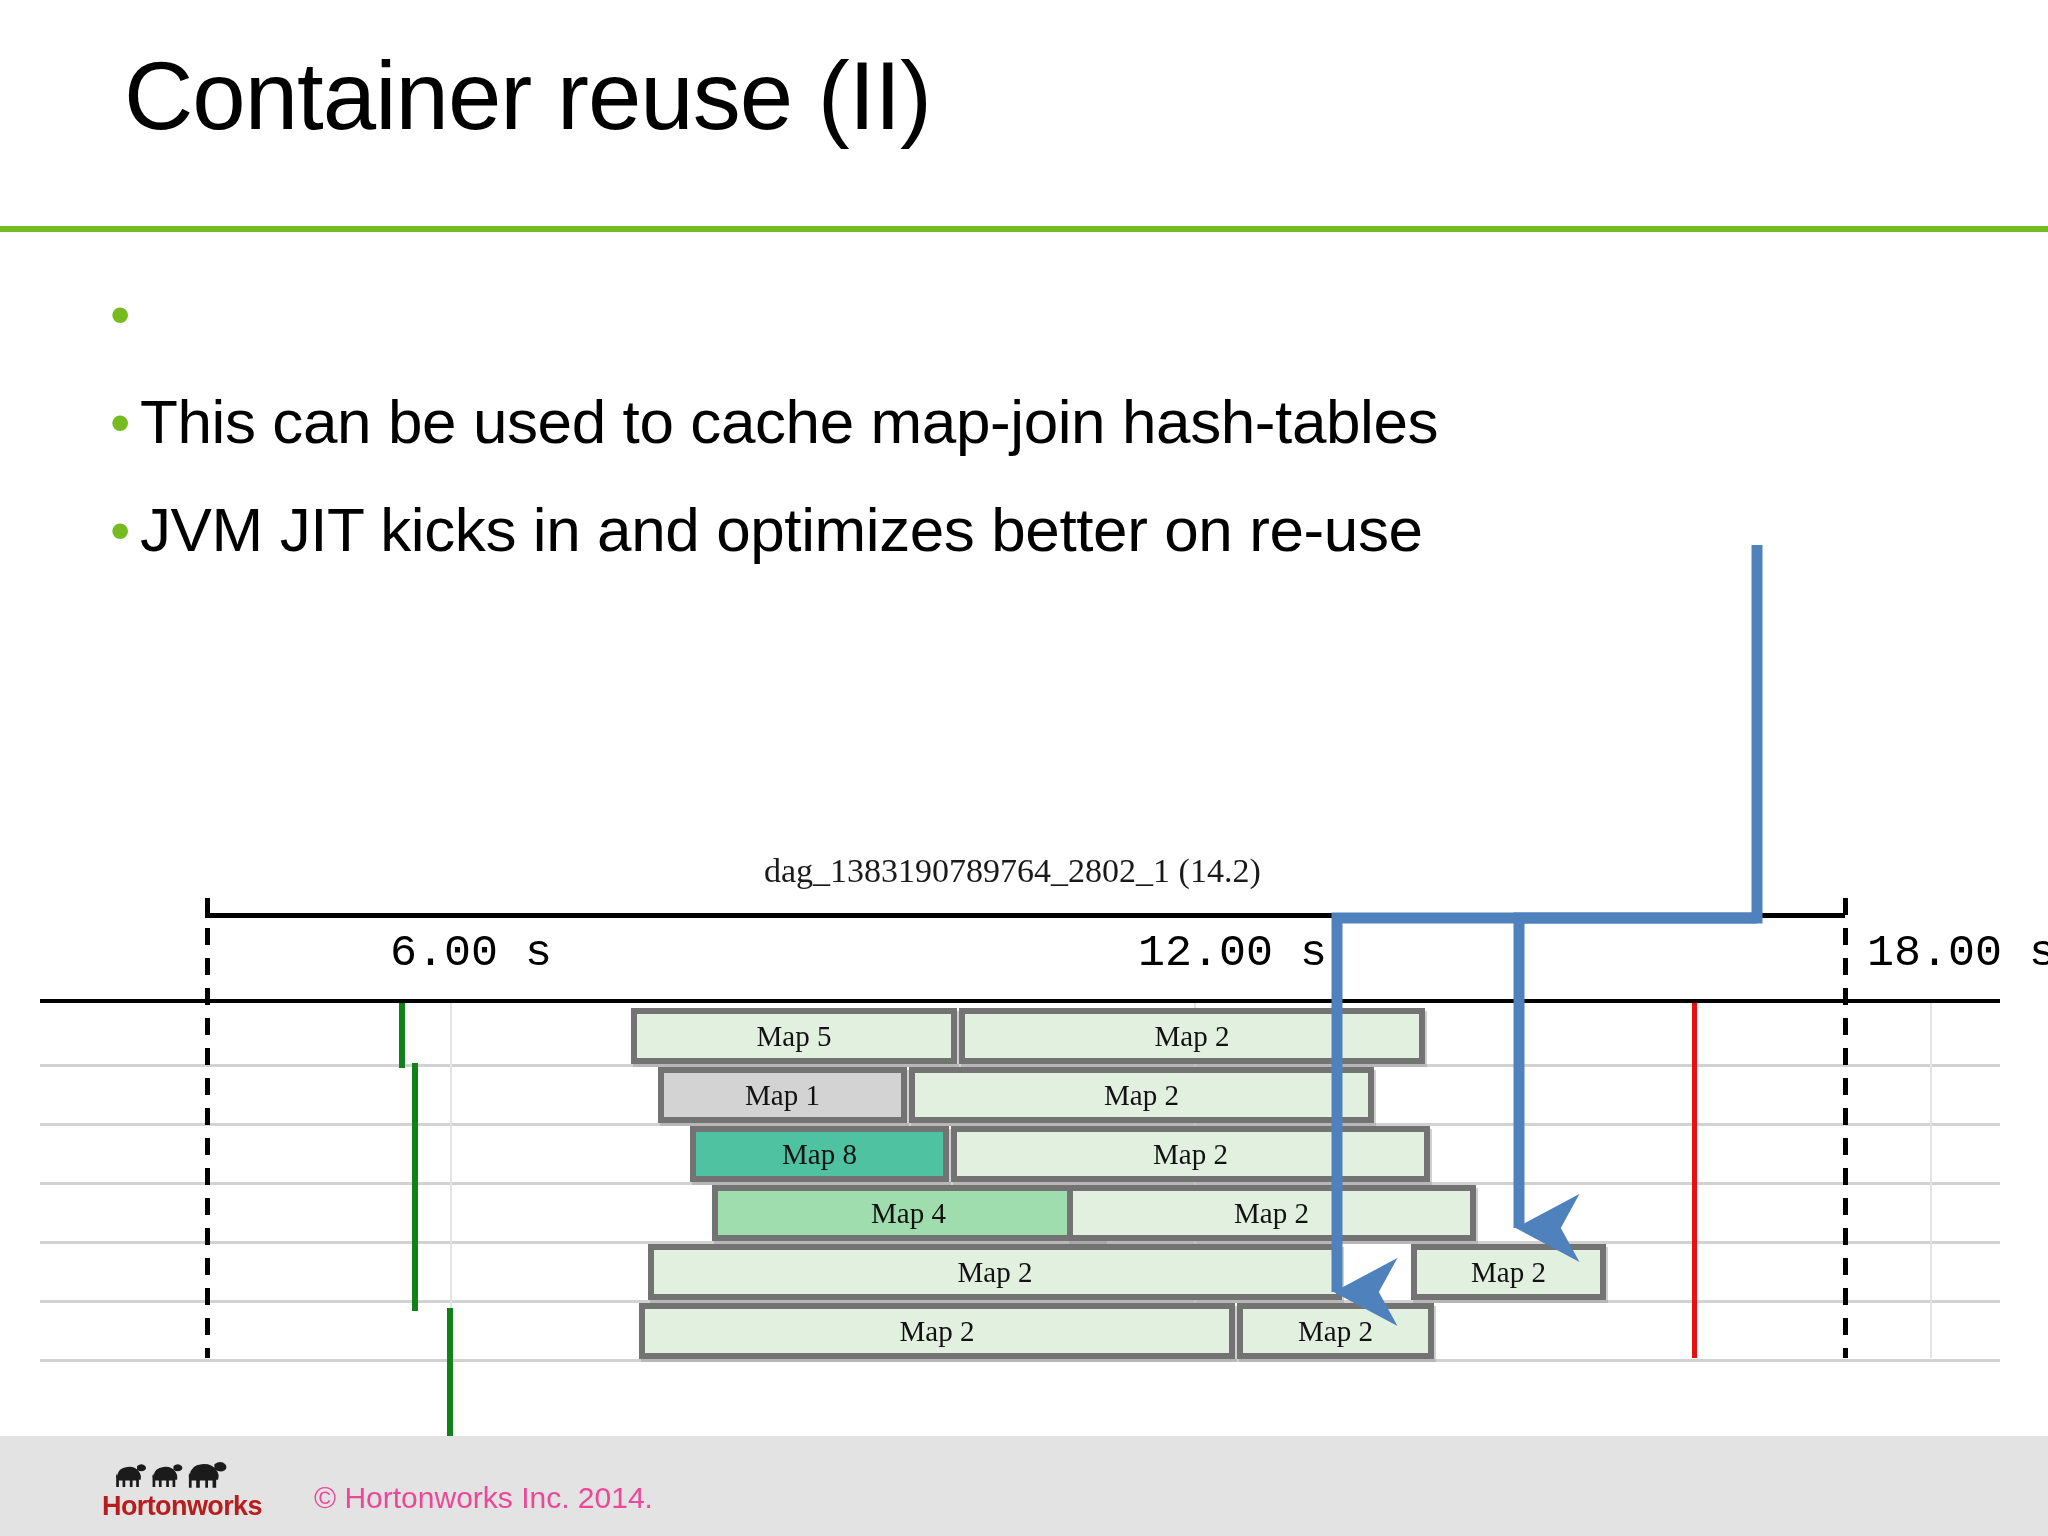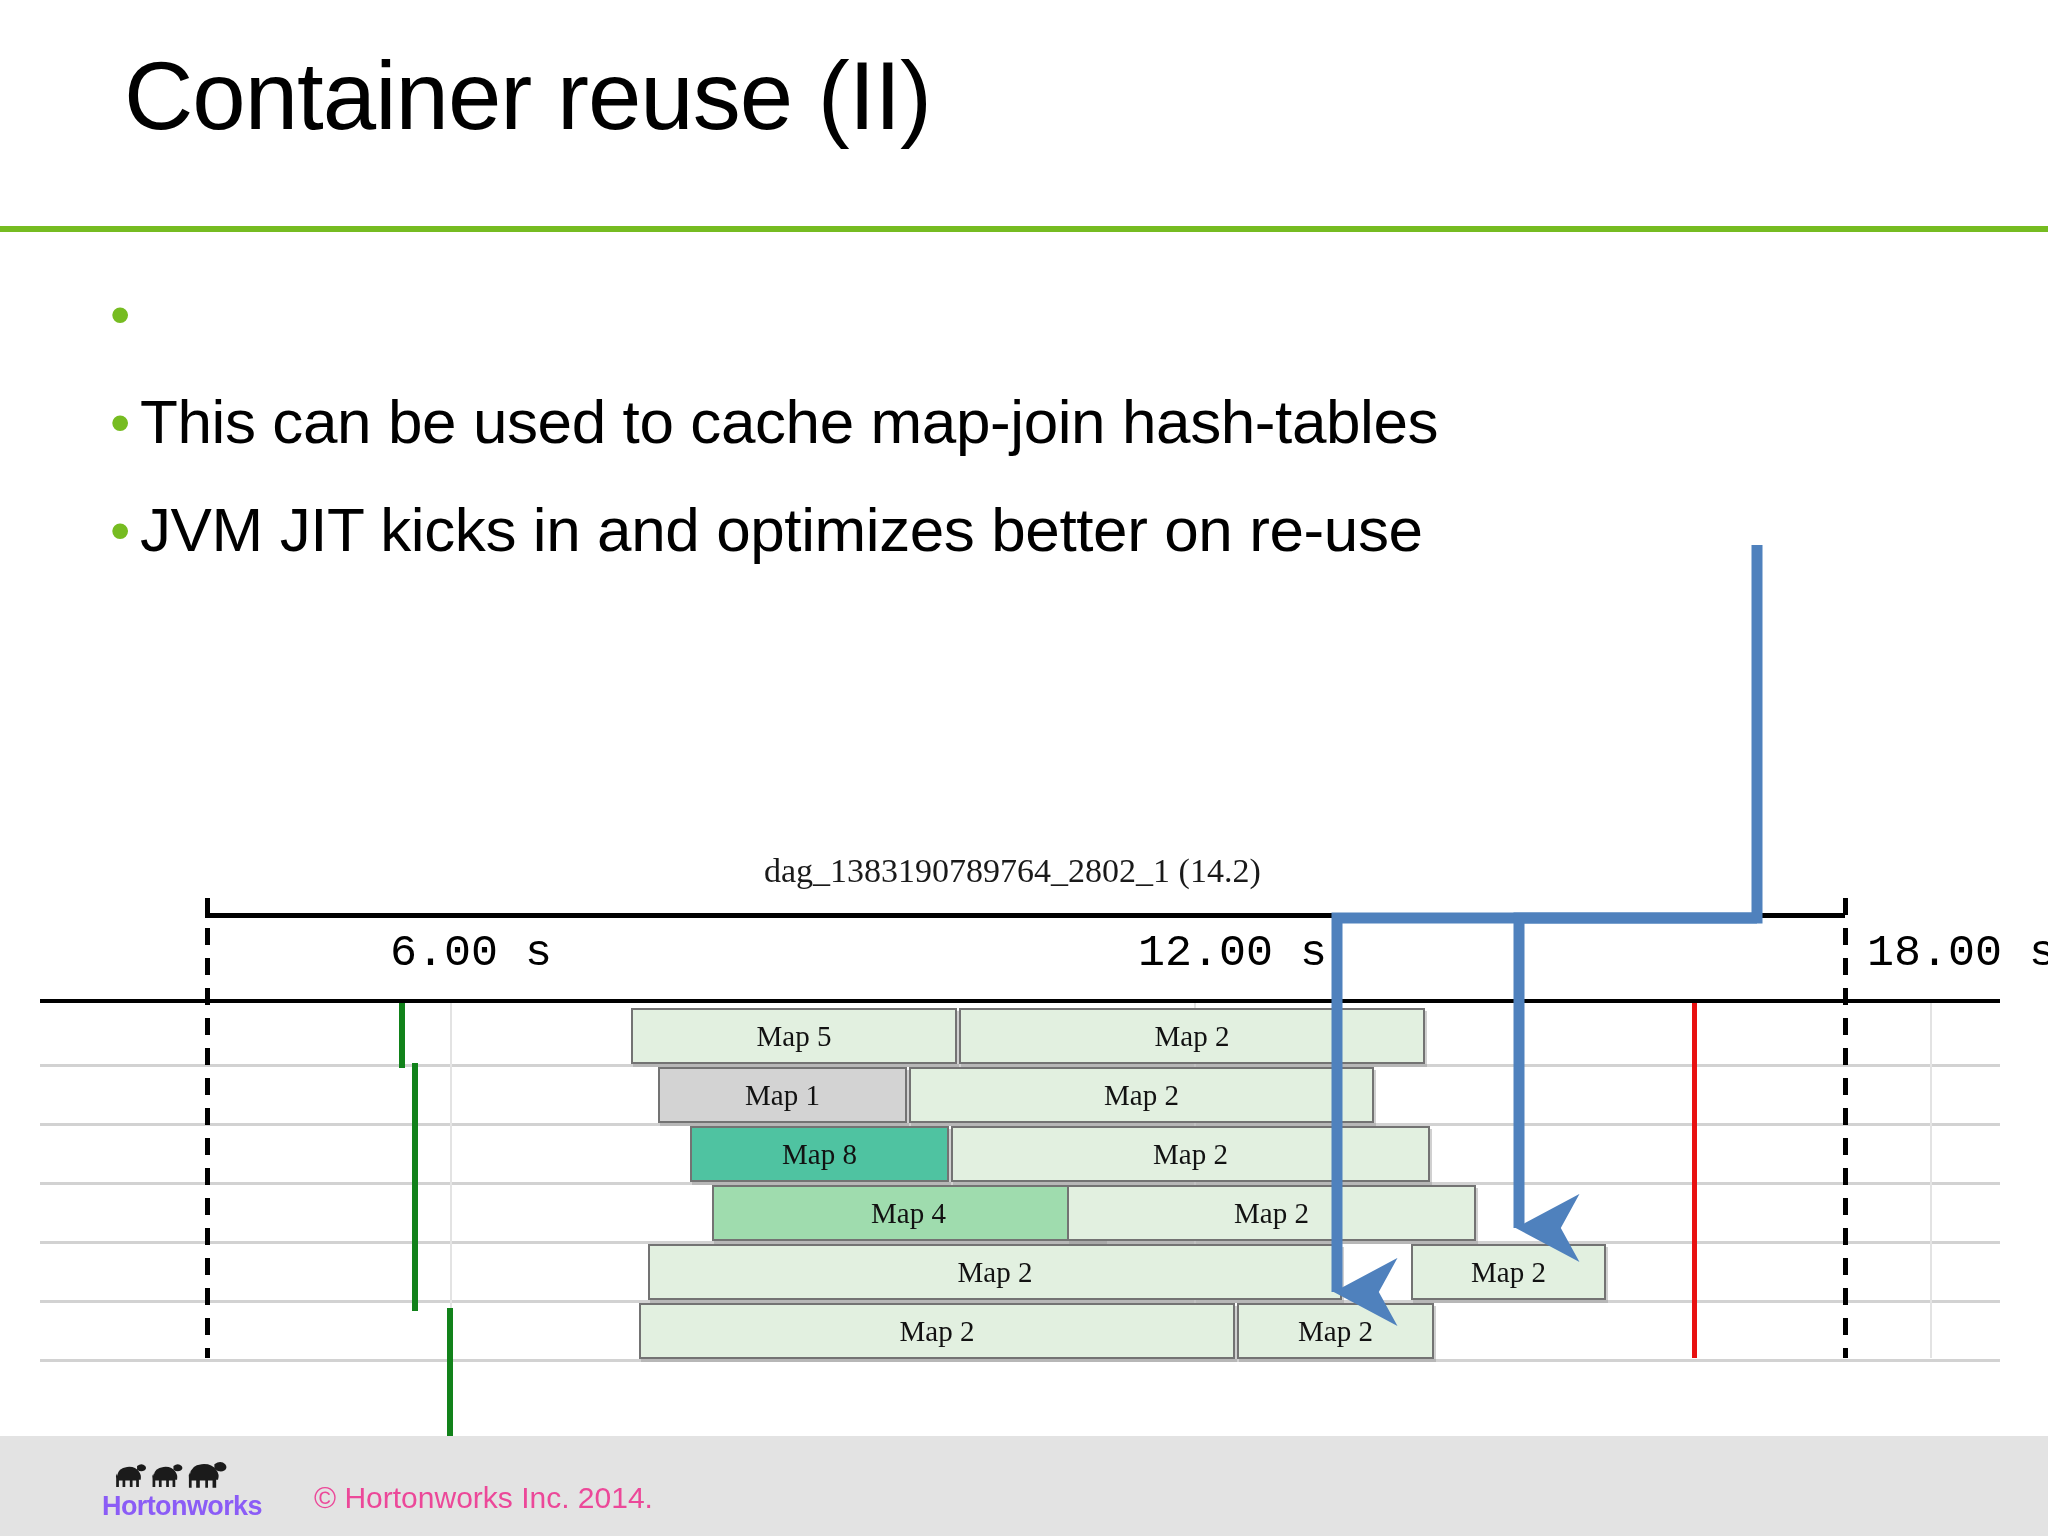--- a/index.html
+++ b/index.html
@@ -152,21 +152,21 @@
     position: absolute;
     width: 5px;
     background: #e81111;
   }
 
   
   .bar {
     position: absolute;
     height: 56px;
     box-sizing: border-box;
-    border: 2px solid #737373;
+    border: 6px solid #737373;
     box-shadow: 2px 3px 0 rgba(150,150,150,0.45);
     display: flex;
     align-items: center;
     justify-content: center;
     font-family: "Liberation Serif", serif;
     font-size: 29px;
     color: #121212;
     white-space: nowrap;
   }
   .c-pale  { background: #e2f0e0; }
@@ -200,21 +200,21 @@
     top: 1456px;
     width: 172px;
     height: 66px;
   }
   .logo-word {
     position: absolute;
     left: 0;
     bottom: 0;
     font-size: 27px;
     font-weight: bold;
-    color: #8b5cf6;
+    color: #b91c1c;
     letter-spacing: -0.6px;
   }
   .copyright {
     position: absolute;
     left: 314px;
     top: 1481px;
     font-size: 30px;
     color: #ec4899;
     white-space: nowrap;
   }

